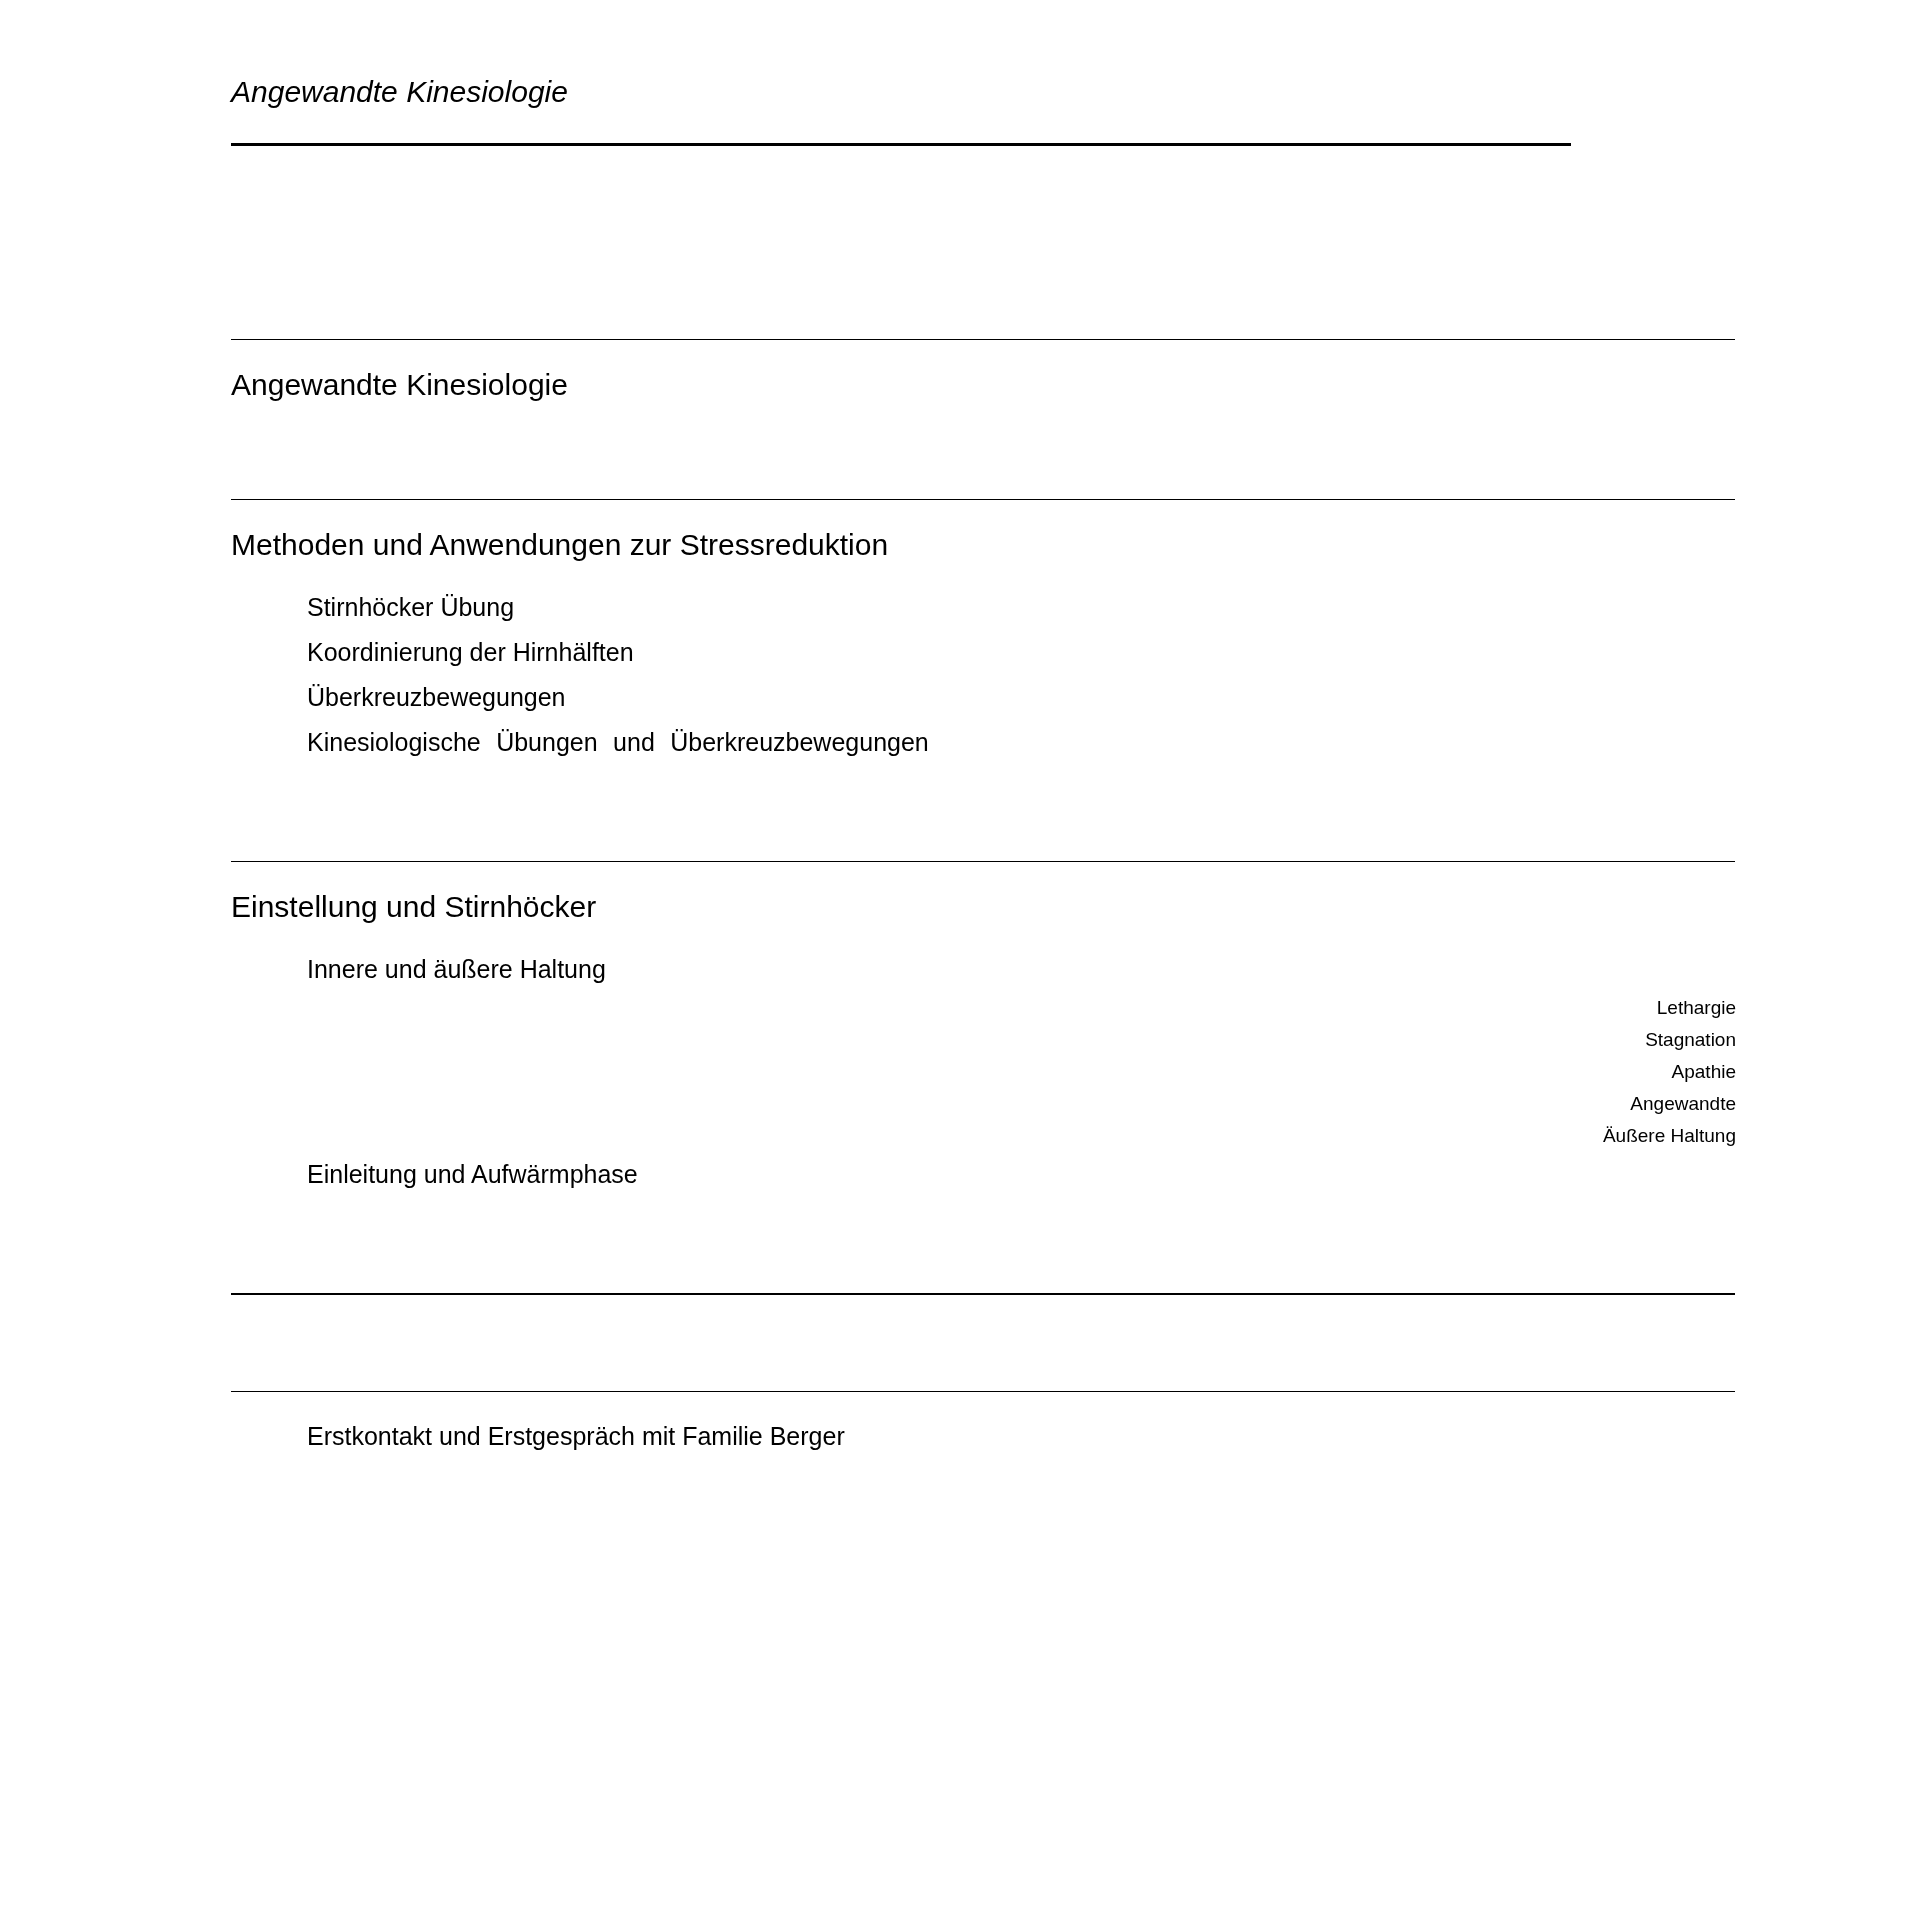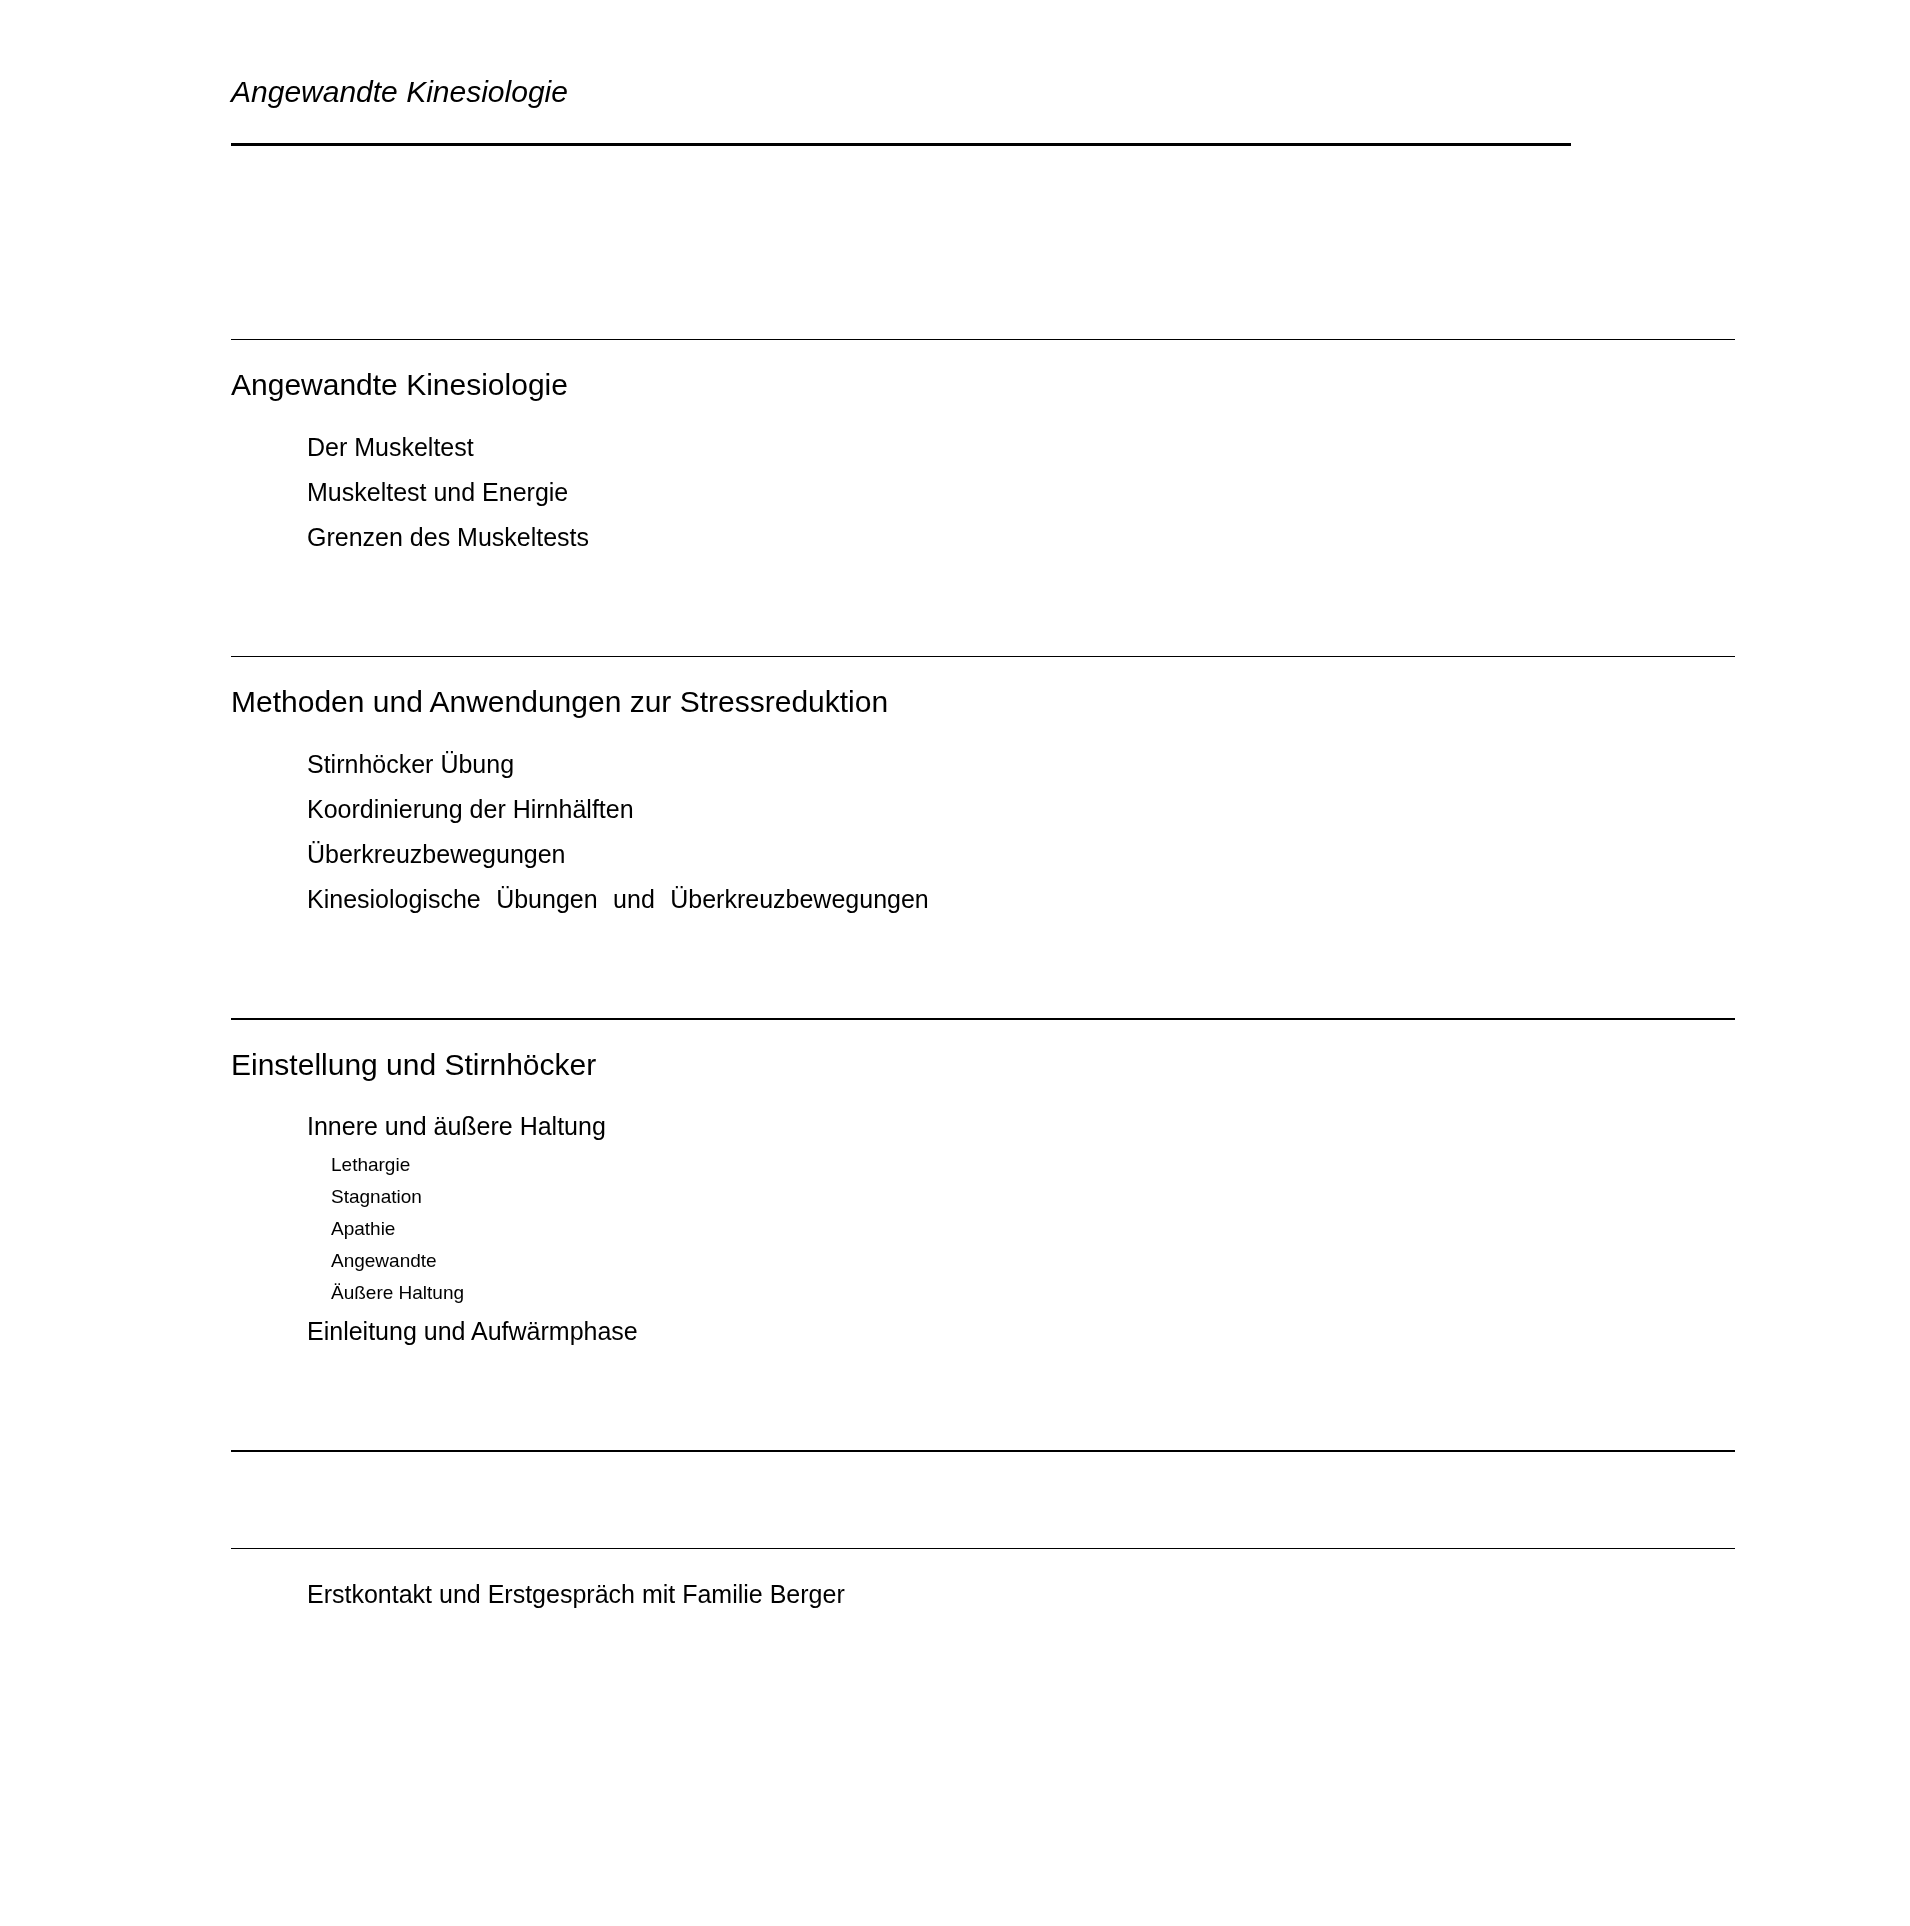--- a/index.html
+++ b/index.html
@@ -51,42 +51,38 @@
   .items { margin-top: 22.3px; }
   .item.l1 {
     font-size: 25px;
     line-height: 45px;
     margin-left: 76px;
   }
   .item.l2 {
     font-size: 19px;
     line-height: 32px;
     margin-left: 100px;
+    text-align: right;
   }
 
   
   .section:nth-child(2) .items .item:nth-child(4),
   .section:nth-child(4) .items .item { word-spacing: 8.5px; }
 </style>
 </head>
 <body>
 
 <div class="content">
   <div class="doc-subtitle">Angewandte Kinesiologie</div>
   <div class="top-rule"></div>
 
   <div class="sections">
       <section class="section">
         <div class="divider"></div>
         <h2 class="section-heading">Angewandte Kinesiologie</h2>
-        <div class="items">
-          <div class="item l1">Der Muskeltest</div>
-          <div class="item l1">Muskeltest und Energie</div>
-          <div class="item l1">Grenzen des Muskeltests</div>
-        </div>
       </section>
       <section class="section">
         <div class="divider"></div>
         <h2 class="section-heading">Methoden und Anwendungen zur Stressreduktion</h2>
         <div class="items">
           <div class="item l1">Stirnhöcker Übung</div>
           <div class="item l1">Koordinierung der Hirnhälften</div>
           <div class="item l1">Überkreuzbewegungen</div>
           <div class="item l1">Kinesiologische Übungen und Überkreuzbewegungen</div>
         </div>

